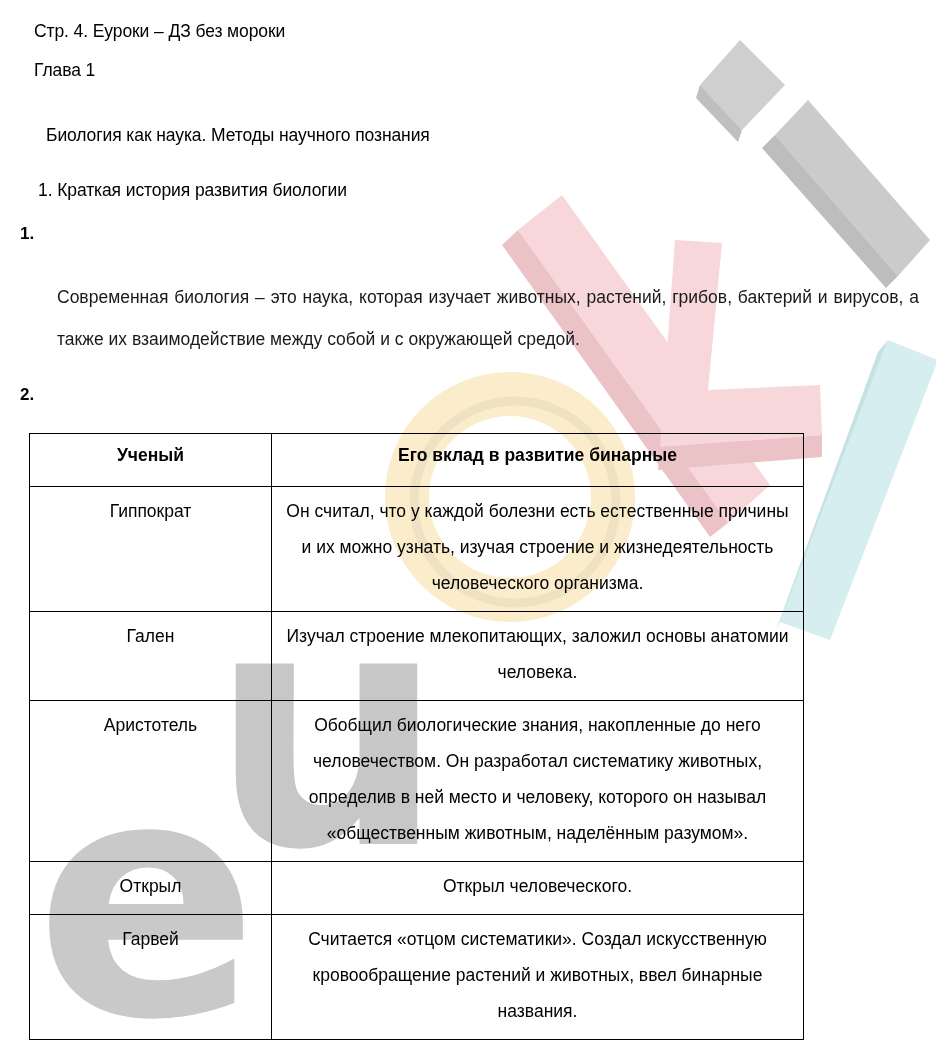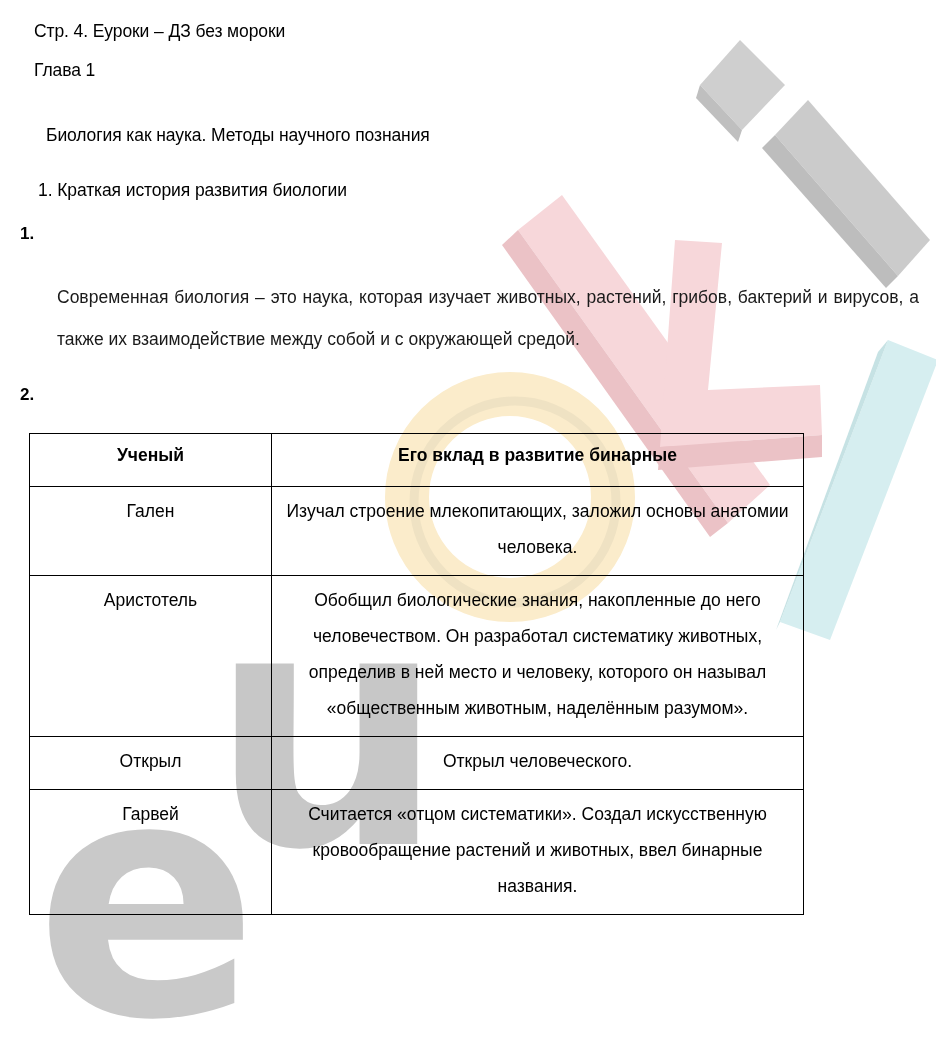--- a/index.html
+++ b/index.html
@@ -164,20 +164,24 @@
       <col class="col-contr">
     </colgroup>
     <thead>
       <tr>
         <th>Ученый</th>
         <th>Его вклад в развитие бинарные</th>
       </tr>
     </thead>
     <tbody>
       <tr>
+        <td class="cell-name">Гиппократ</td>
+        <td>Он считал, что у каждой болезни есть естественные причины и их можно узнать, изучая строение и жизнедеятельность человеческого организма.</td>
+      </tr>
+      <tr>
         <td class="cell-name">Гален</td>
         <td>Изучал строение млекопитающих, заложил основы анатомии человека.</td>
       </tr>
       <tr>
         <td class="cell-name">Аристотель</td>
         <td>Обобщил биологические знания, накопленные до него человечеством. Он разработал систематику животных, определив в ней место и человеку, которого он называл «общественным животным, наделённым разумом».</td>
       </tr>
       <tr>
         <td class="cell-name">Открыл</td>
         <td>Открыл человеческого.</td>

